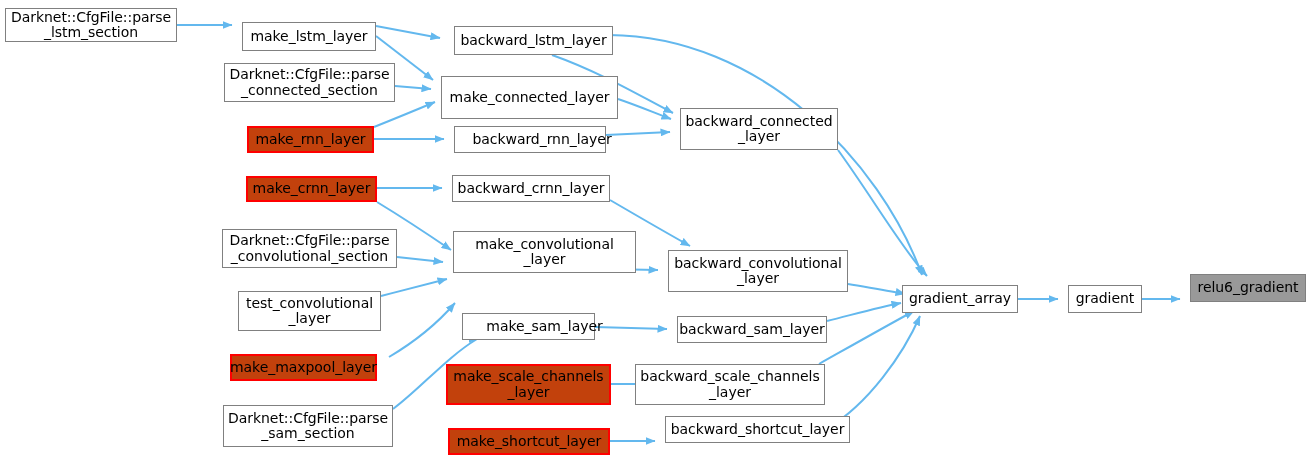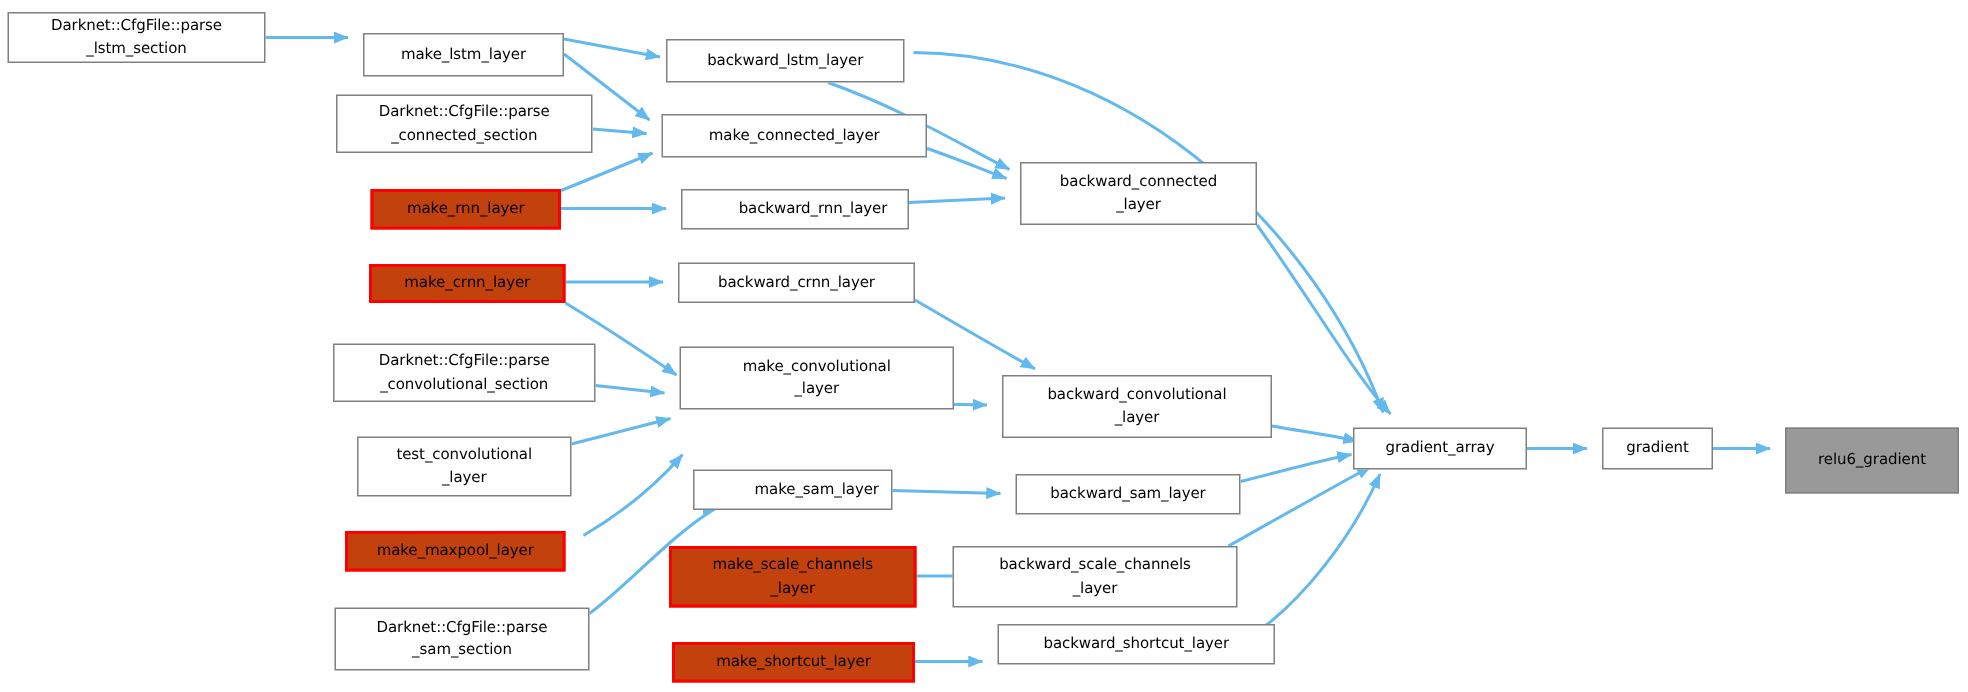--- a/index.html
+++ b/index.html
@@ -23,21 +23,21 @@
     height: 461px;
     pointer-events: none;
   }
   .node {
     position: absolute;
     box-sizing: border-box;
     display: flex;
     align-items: center;
     justify-content: center;
     text-align: center;
-    font-size: 10px;
+    font-size: 14px;
     line-height: 15.5px;
     color: #000000;
     white-space: pre-line;
     letter-spacing: -0.05px;
   }
   
   .n-default {
     background: #ffffff;
     border: 1px solid #808080;
     box-shadow: 0 0 0 0 transparent;
@@ -94,39 +94,39 @@
         <path d="M393,409 C420,389 447,357 477,339 L478,339" stroke="#63b8ee" stroke-width="2" fill="none" marker-end="url(#ah)"></path>
         <path d="M610,441 L655,441" stroke="#63b8ee" stroke-width="2" fill="none" marker-end="url(#ah)"></path>
         <path d="M828,428 C868,404 903,355 920,316" stroke="#63b8ee" stroke-width="2" fill="none" marker-end="url(#ah)"></path>
       </g>
   </svg>
 
   <div id="node-layer">
       <div class="node n-default" style="left: 5px; top: 8px; width: 172px; height: 34px;">Darknet::CfgFile::parse
 _lstm_section</div>
       <div class="node n-default" style="left: 242px; top: 22px; width: 134px; height: 29px;">make_lstm_layer</div>
-      <div class="node n-default" style="left: 444px; top: 26px; width: 159px; height: 29px;">backward_lstm_layer</div>
+      <div class="node n-default" style="left: 454px; top: 26px; width: 159px; height: 29px;">backward_lstm_layer</div>
       <div class="node n-default" style="left: 224px; top: 63px; width: 171px; height: 39px;">Darknet::CfgFile::parse
 _connected_section</div>
-      <div class="node n-default" style="left: 441px; top: 76px; width: 177px; height: 29px;">make_connected_layer</div>
+      <div class="node n-default" style="left: 441px; top: 76px; width: 177px; height: 43px;">make_connected_layer</div>
       <div class="node n-default" style="left: 680px; top: 108px; width: 158px; height: 42px;">backward_connected
 _layer</div>
       <div class="node n-red" style="left: 247px; top: 126px; width: 127px; height: 27px;">make_rnn_layer</div>
       <div class="node n-default" style="left: 454px; top: 126px; width: 152px; height: 27px; padding-left: 24px;">backward_rnn_layer</div>
       <div class="node n-red" style="left: 246px; top: 176px; width: 131px; height: 26px;">make_crnn_layer</div>
       <div class="node n-default" style="left: 452px; top: 175px; width: 158px; height: 27px;">backward_crnn_layer</div>
       <div class="node n-default" style="left: 222px; top: 229px; width: 175px; height: 39px;">Darknet::CfgFile::parse
 _convolutional_section</div>
       <div class="node n-default" style="left: 453px; top: 231px; width: 183px; height: 42px;">make_convolutional
 _layer</div>
       <div class="node n-default" style="left: 668px; top: 250px; width: 180px; height: 42px;">backward_convolutional
 _layer</div>
       <div class="node n-default" style="left: 902px; top: 285px; width: 116px; height: 28px;">gradient_array</div>
       <div class="node n-default" style="left: 1068px; top: 285px; width: 74px; height: 28px;">gradient</div>
-      <div class="node n-grey" style="left: 1190px; top: 285px; width: 116px; height: 44px;">relu6_gradient</div>
+      <div class="node n-grey" style="left: 1190px; top: 274px; width: 116px; height: 28px;">relu6_gradient</div>
       <div class="node n-default" style="left: 238px; top: 291px; width: 143px; height: 40px;">test_convolutional
 _layer</div>
       <div class="node n-default" style="left: 462px; top: 313px; width: 133px; height: 27px; padding-left: 32px;">make_sam_layer</div>
       <div class="node n-default" style="left: 677px; top: 316px; width: 150px; height: 27px;">backward_sam_layer</div>
       <div class="node n-red" style="left: 230px; top: 354px; width: 147px; height: 27px;">make_maxpool_layer</div>
       <div class="node n-red" style="left: 446px; top: 364px; width: 165px; height: 41px;">make_scale_channels
 _layer</div>
       <div class="node n-default" style="left: 635px; top: 364px; width: 190px; height: 41px;">backward_scale_channels
 _layer</div>
       <div class="node n-default" style="left: 223px; top: 405px; width: 170px; height: 42px;">Darknet::CfgFile::parse

